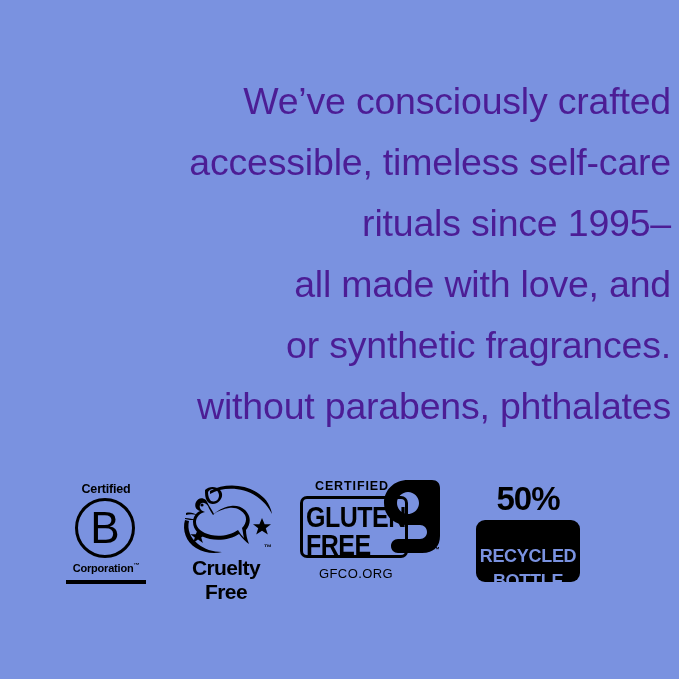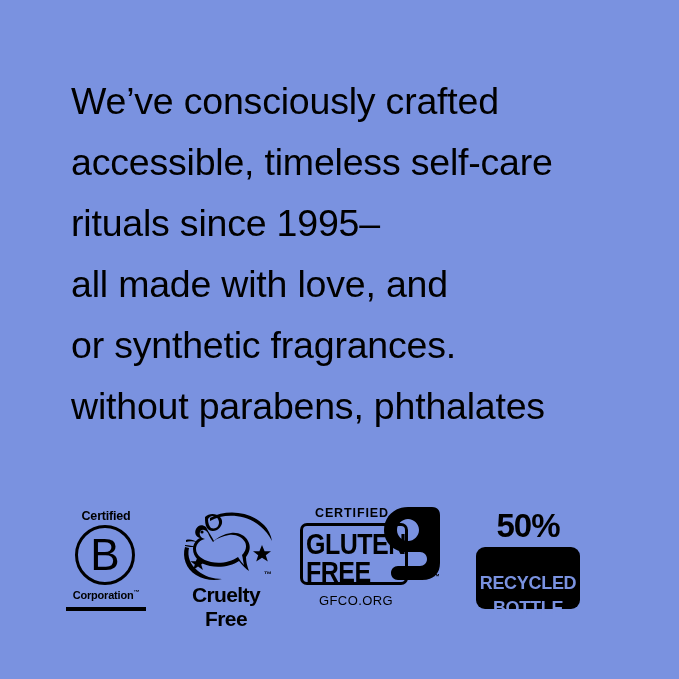--- a/index.html
+++ b/index.html
@@ -25,31 +25,32 @@
   #headline {
     position: absolute;
     left: 71px;
     top: 71px;
     width: 600px;
   }
   .headline-line {
     font-family: "Liberation Sans", sans-serif;
     font-size: 37.5px;
     line-height: 61px;
-    color: #000000;
+    color: #4c1d95;
     letter-spacing: -0.2px;
     white-space: pre;
     font-weight: 400;
+    text-align: right;
   }
 
   
   #badges {
     position: absolute;
     left: 0;
-    top: 503px;
+    top: 476px;
     width: 679px;
     height: 112px;
   }
   .badge {
     position: absolute;
     top: 0;
     height: 112px;
   }
   .badge-inner {
     position: relative;

